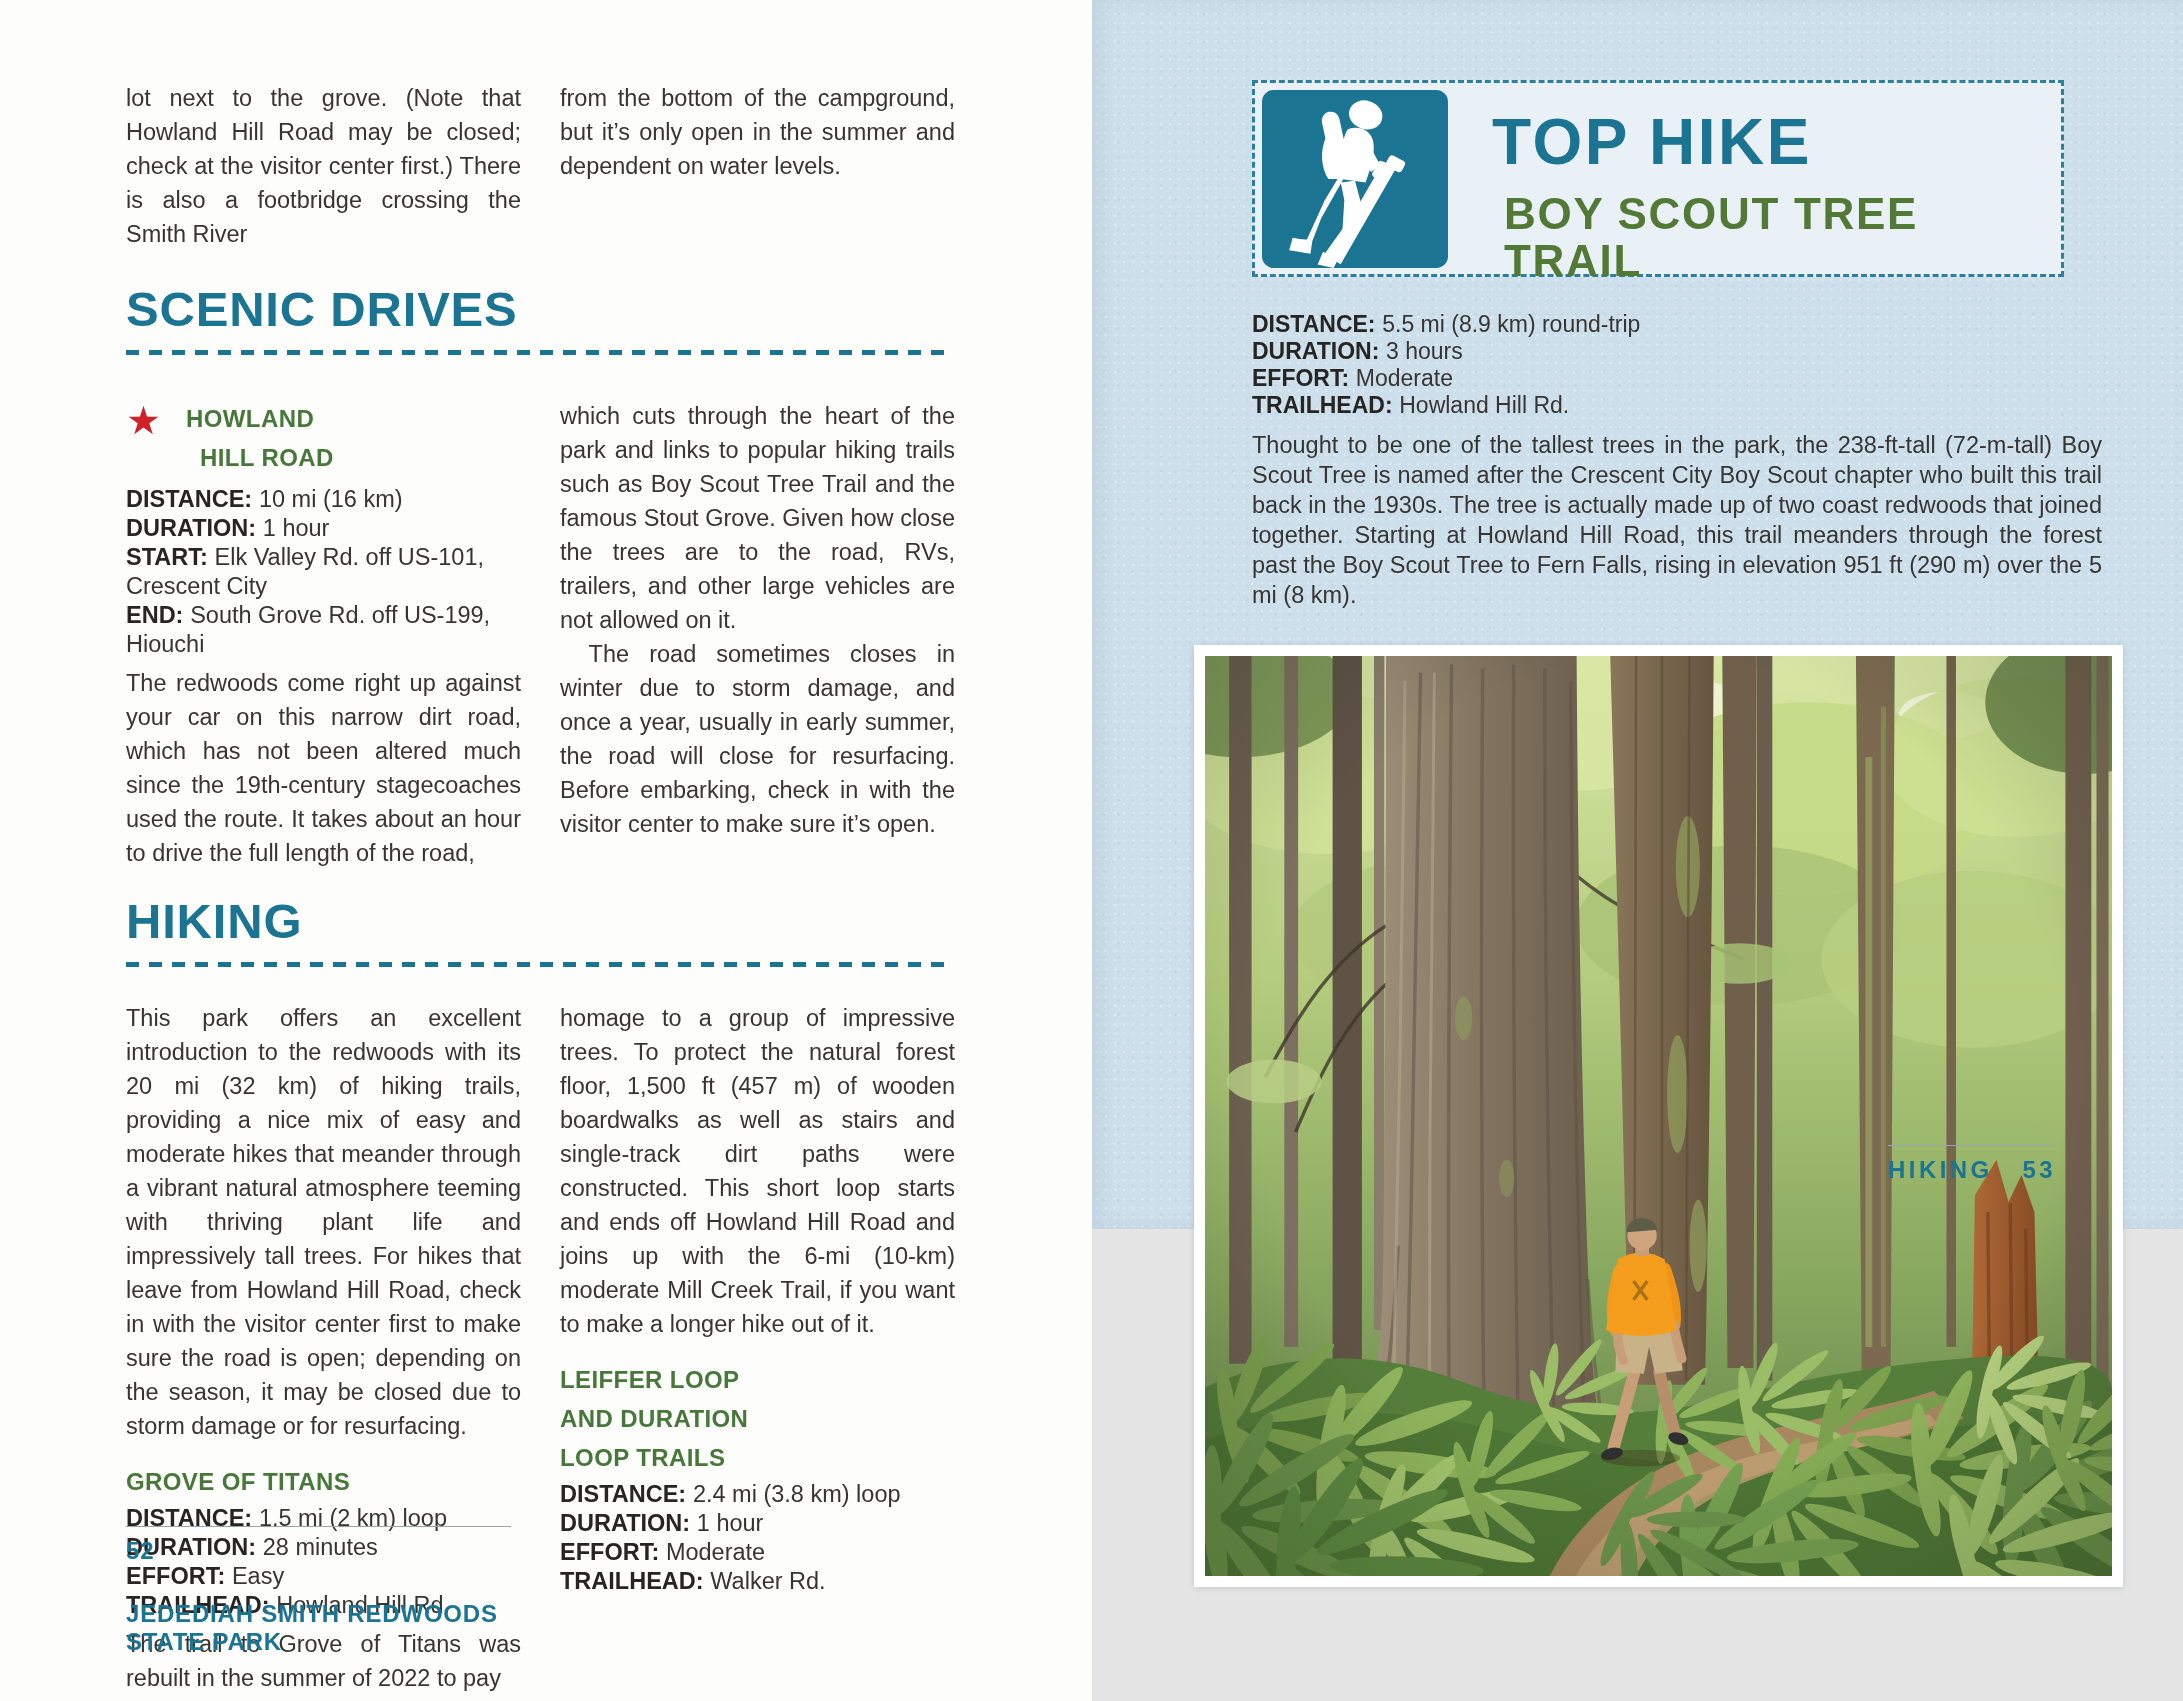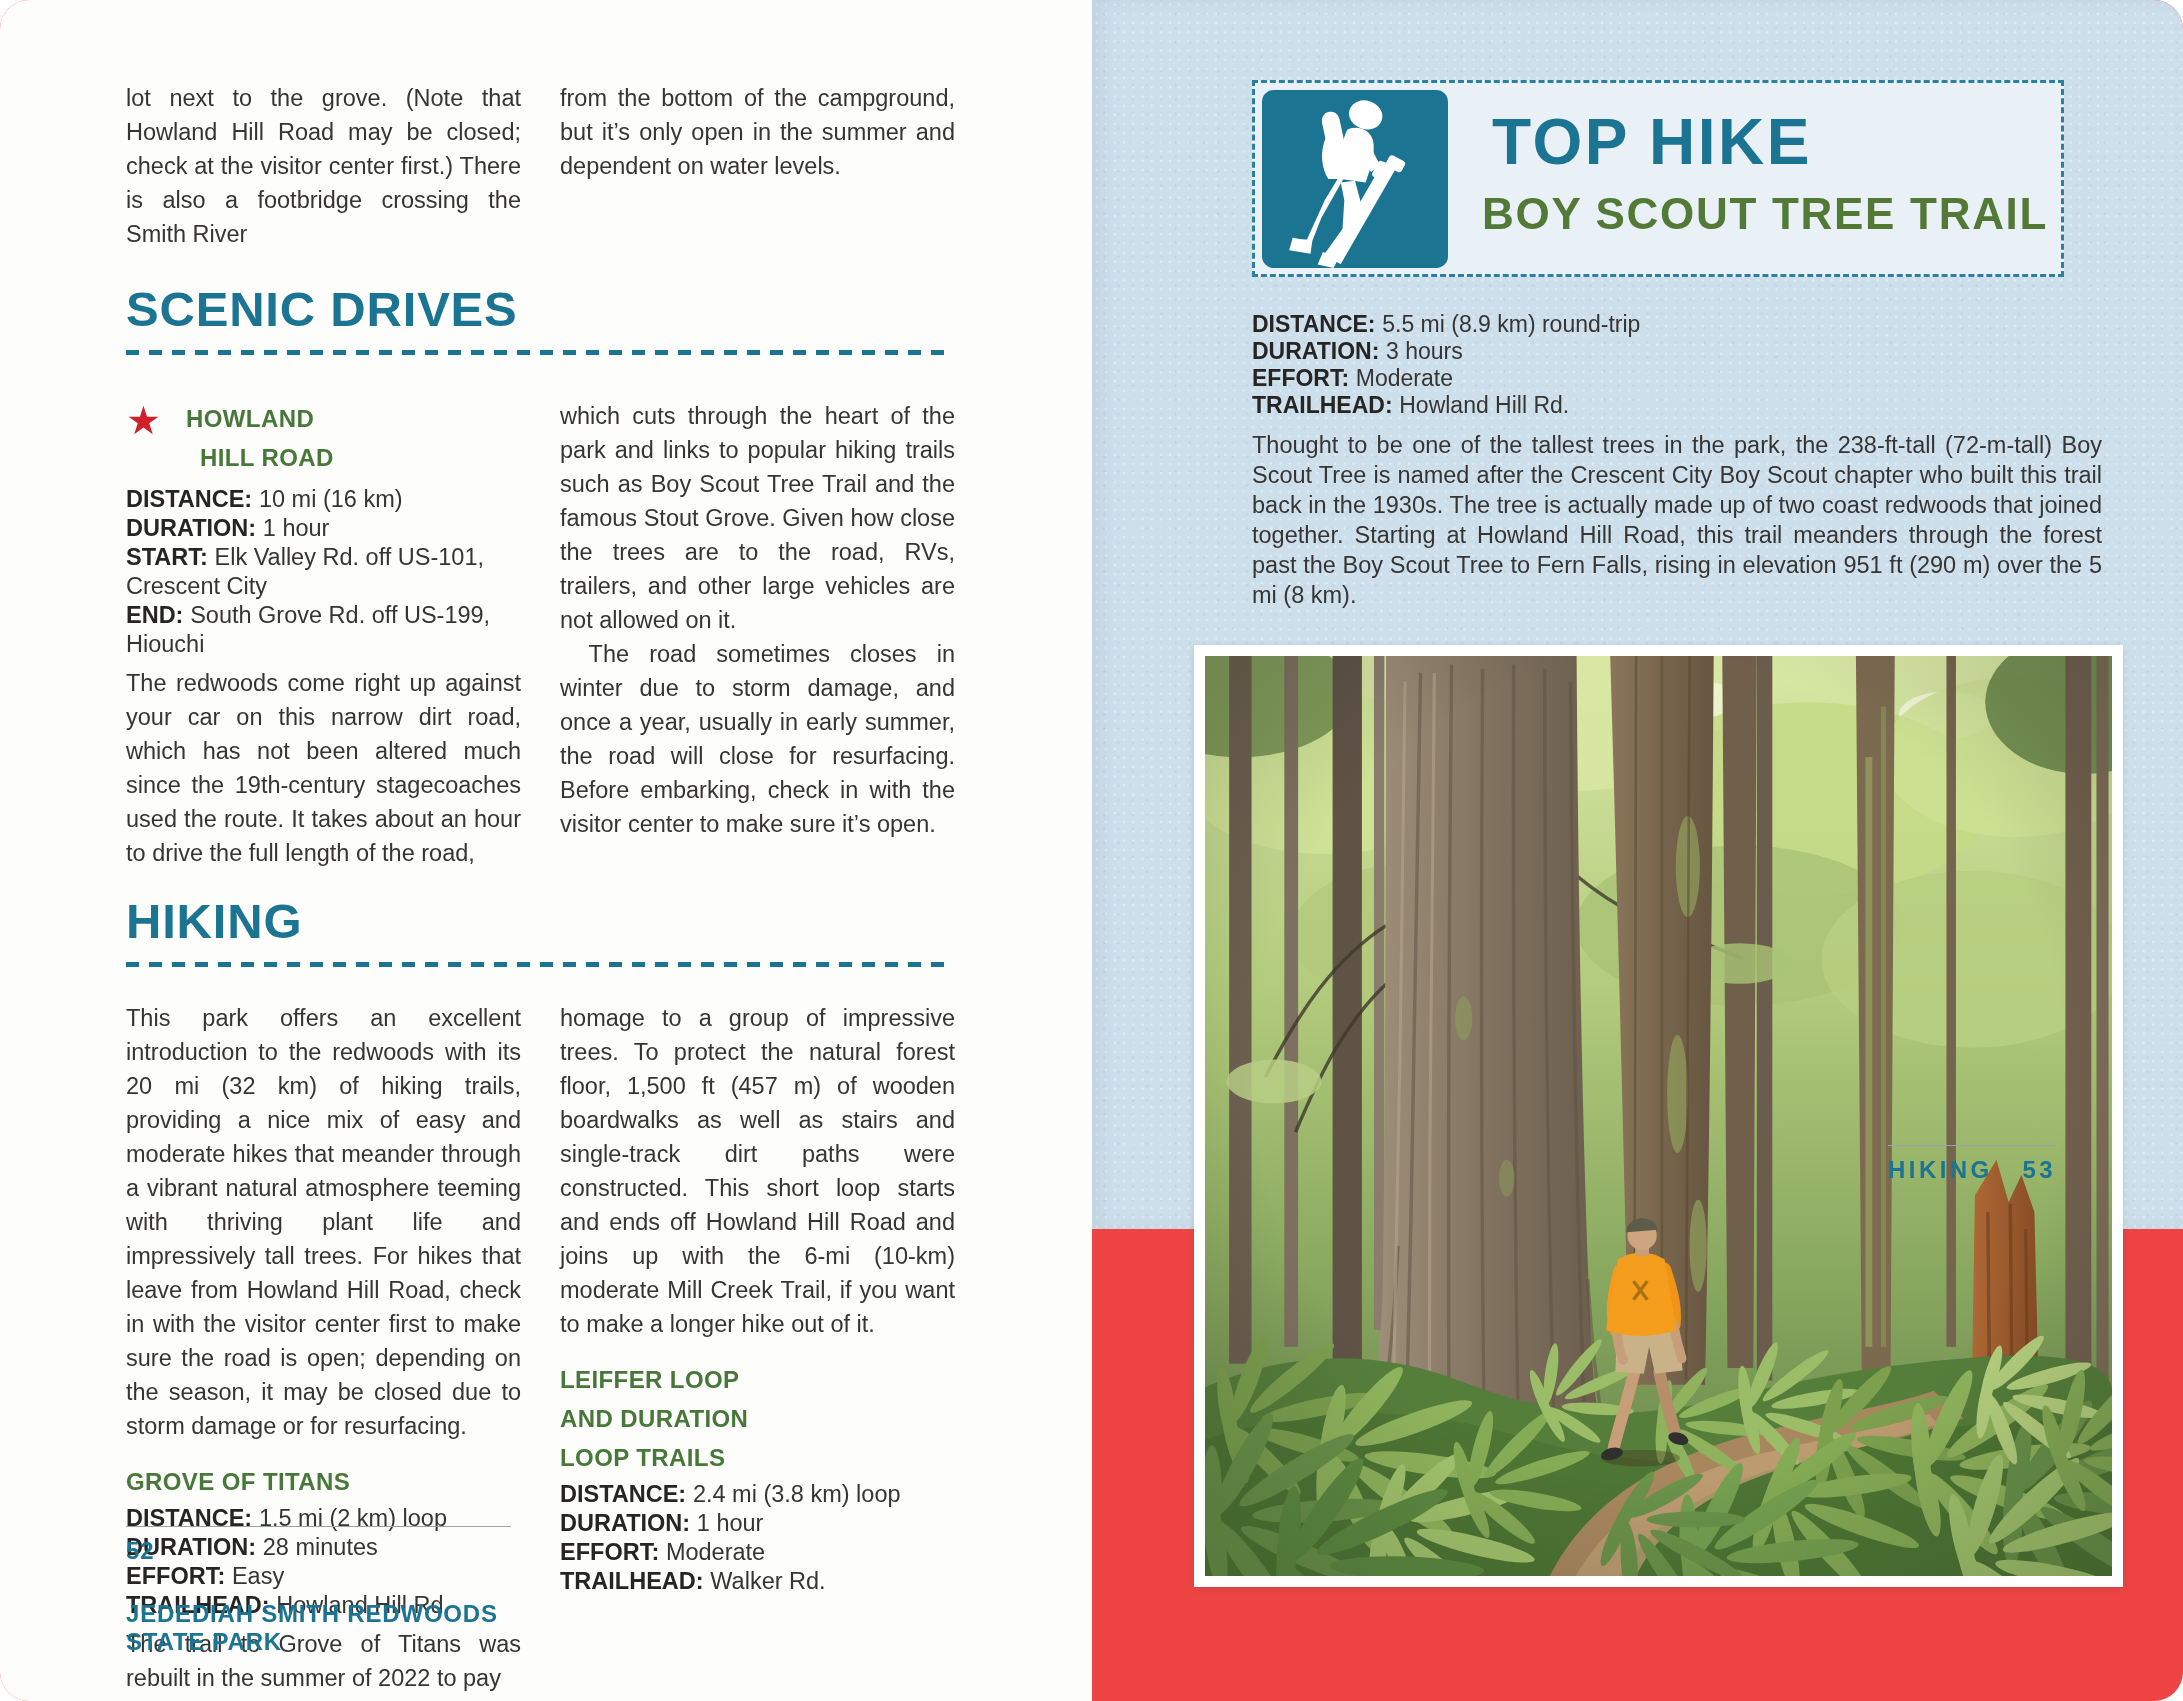--- a/index.html
+++ b/index.html
@@ -1,17 +1,17 @@
 <!DOCTYPE html>
 <html style="font-size:13.4px"><head>
 <meta charset="utf-8">
 <style>
   html,body{margin:0;padding:0;}
   body{font-family:"Liberation Sans",sans-serif;color:#373533;}
-  #spread{position:relative;width:2183px;height:1701px;overflow:hidden;background:#ef4444;border-radius:29px;}
+  #spread{position:relative;width:2183px;height:1701px;overflow:hidden;background:#e5e5e5;}
 
   
   .page-left{position:absolute;left:0;top:0;width:1092px;height:1701px;background:#fdfdfb;}
   .page-left .content{position:absolute;left:126px;top:81px;width:828px;}
   .two-col{display:grid;grid-template-columns:395px 395px;column-gap:39px;align-items:start;}
   p.body{font-size:23.5px;line-height:34px;text-align:justify;margin:0;}
   p.body.indent{text-indent:28.6px;}
   h2.rubric{font-size:49px;line-height:52px;font-weight:bold;letter-spacing:0.8px;color:#1b7492;margin:0;}
   .dash-rule{height:5px;margin:15px 0 0 0;
     background:repeating-linear-gradient(90deg,#1b7492 0 12.6px,transparent 12.6px 23px);}
@@ -37,21 +37,21 @@
                      radial-gradient(rgba(168,196,214,.38) 0.8px,transparent 1.6px);
     background-size:9.2px 9.2px,14.3px 14.3px;background-position:0 0,5px 6.7px;
     box-shadow:inset 8.4px 0 18.5px rgba(40,70,90,.08);}
 
   .tophike-box{position:absolute;left:160px;top:80px;width:806px;height:191px;
     border:3.4px dashed #2b80a0;background:#e9f1f7;}
   .hiker-tile{position:absolute;left:6.7px;top:6.7px;width:186px;height:178px;background:#1b7492;
     border-radius:11.8px;}
   .tophike-title{position:absolute;left:237px;top:27px;font-size:64px;line-height:64px;font-weight:bold;
     letter-spacing:2.5px;color:#1b7492;}
-  .tophike-sub{position:absolute;left:227px;top:107px;font-size:44px;line-height:47px;font-weight:bold;
+  .tophike-sub{position:absolute;left:249px;top:107px;font-size:44px;line-height:47px;font-weight:bold;
     letter-spacing:1.7px;color:#527a36;}
 
   .rp-details{position:absolute;left:160px;top:311px;width:848px;}
   .rp-details .detail{font-size:23px;line-height:27px;}
   .rp-para{position:absolute;left:160px;top:430px;width:850px;font-size:23.5px;line-height:30px;
     text-align:justify;margin:0;}
 
   .photo-frame{position:absolute;left:102px;top:645px;width:929px;height:942px;background:#ffffff;
     padding:0;box-sizing:border-box;border:11.8px solid #ffffff;box-shadow:0 1.7px 6.7px rgba(50,70,80,.18);}
   .photo-frame svg{display:block;width:100%;height:100%;}

